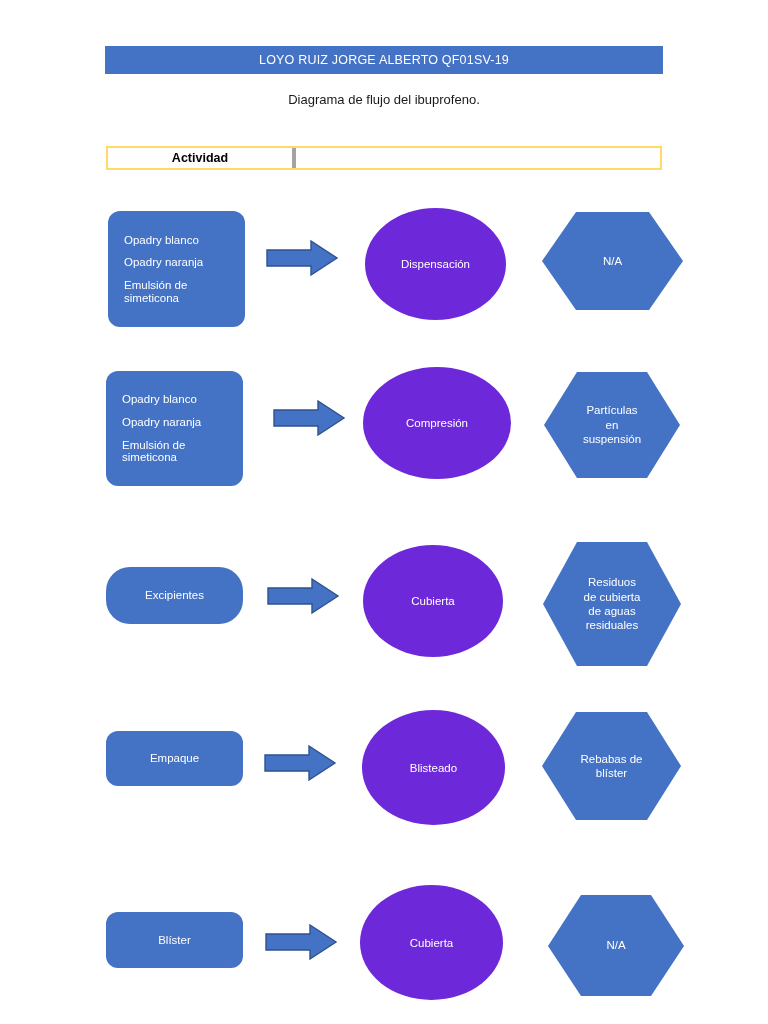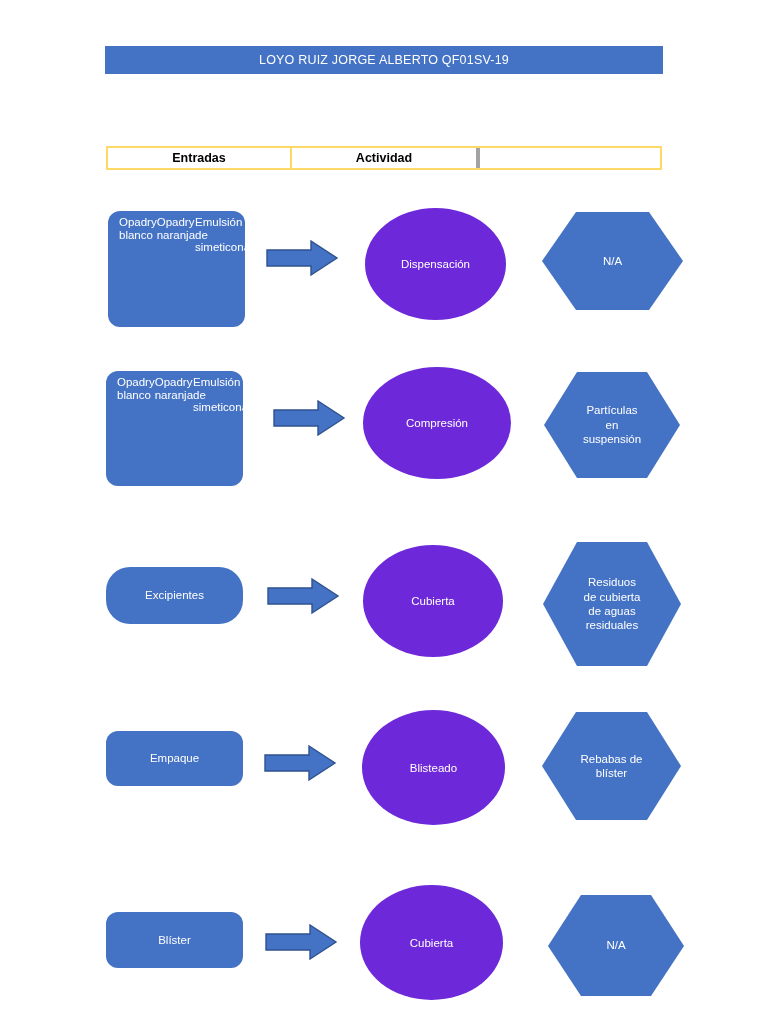--- a/index.html
+++ b/index.html
@@ -79,21 +79,21 @@
   
   .row { position: absolute; left: 0; width: 768px; }
 
   .in-box {
     position: absolute;
     background: #4472C4;
     border-radius: 12px;
     color: #ffffff;
     box-sizing: border-box;
     display: flex;
-    flex-direction: row;
+    flex-direction: column;
     justify-content: center;
   }
   .in-box.multi { align-items: flex-start; padding-left: 16px; }
   .in-box.single { align-items: center; justify-content: center; }
   .in-line {
     font-size: 11.5px;
     line-height: 1.1;
     margin: 5px 0;
     color: #ffffff;
     white-space: pre-line;
@@ -137,23 +137,23 @@
     pointer-events: none;
   }
 </style>
 </head>
 <body>
 
 <div class="page">
 
   <div class="title-banner">LOYO RUIZ JORGE ALBERTO QF01SV-19</div>
 
+  <div class="subtitle">Diagrama de flujo del ibuprofeno.</div>
 
   <div class="col-table">
-    <div class="col-cell c1">Entradas</div>
     <div class="col-cell c2">Actividad</div>
   </div>
 
   <div class="row" style="top:0;">
     <div class="in-box multi" style="left:108px; top:211px; width:137px; height:116px;">
       <div class="in-line">Opadry blanco</div>
       <div class="in-line">Opadry naranja</div>
       <div class="in-line">Emulsión de
 simeticona</div>
     </div>

